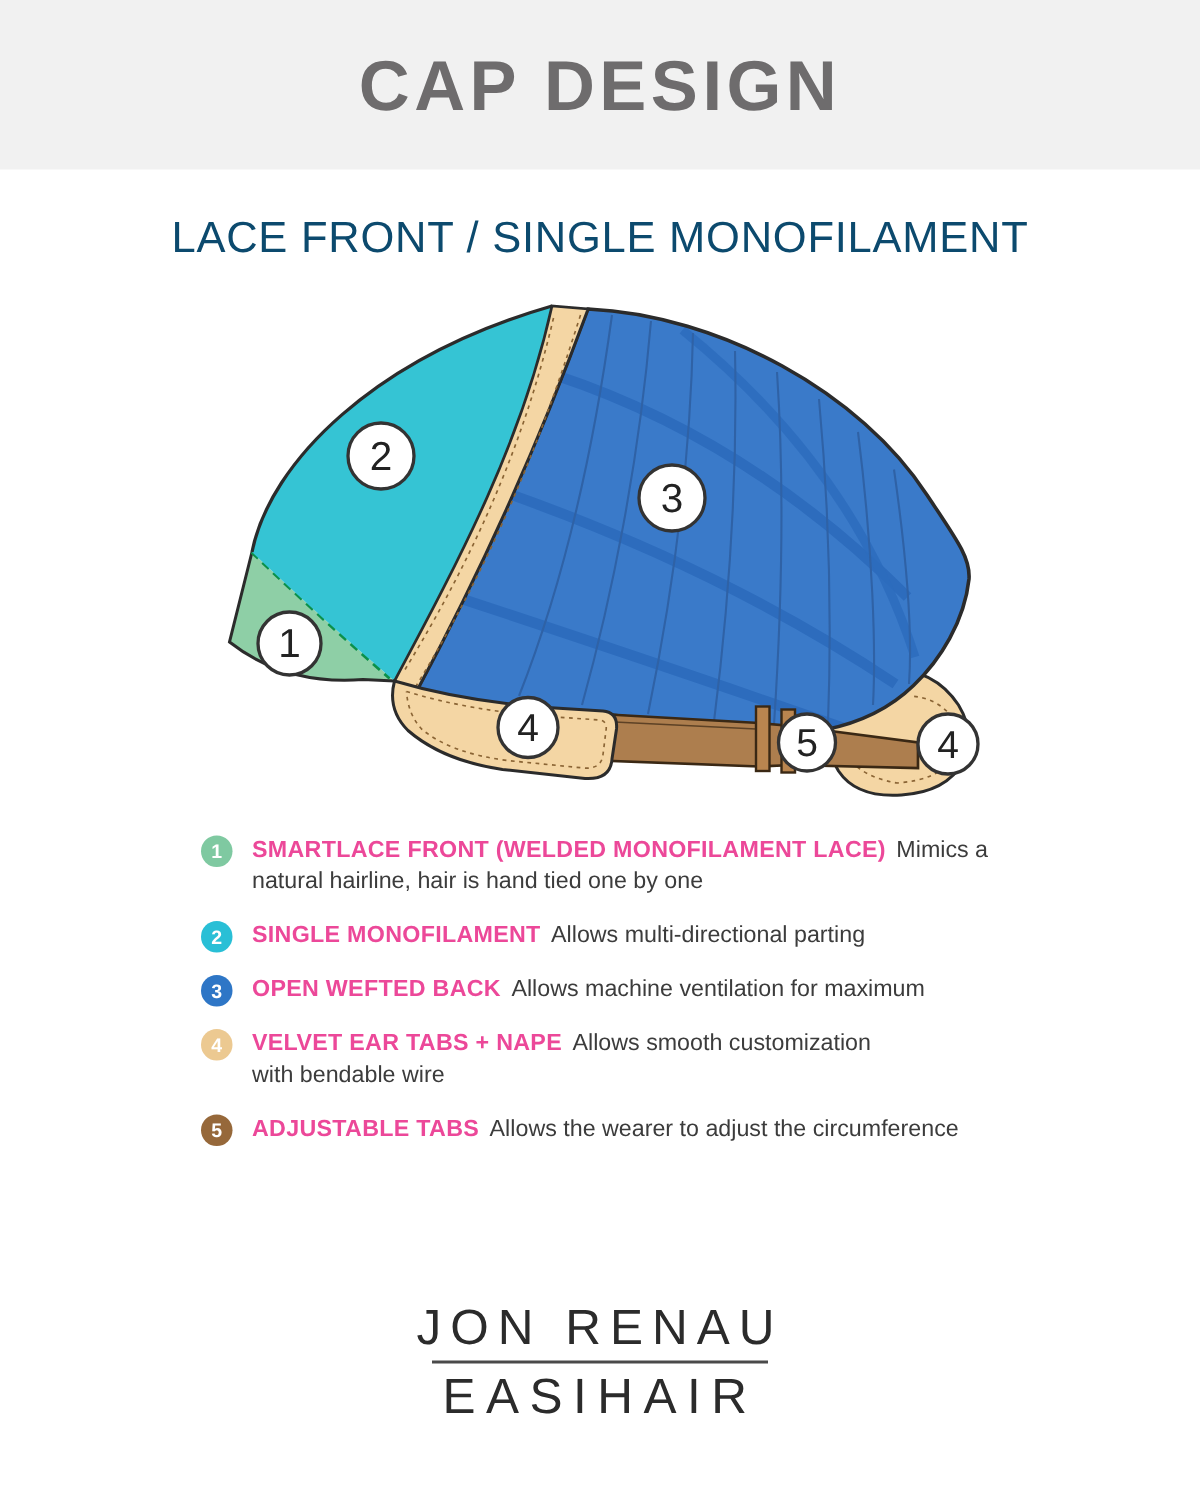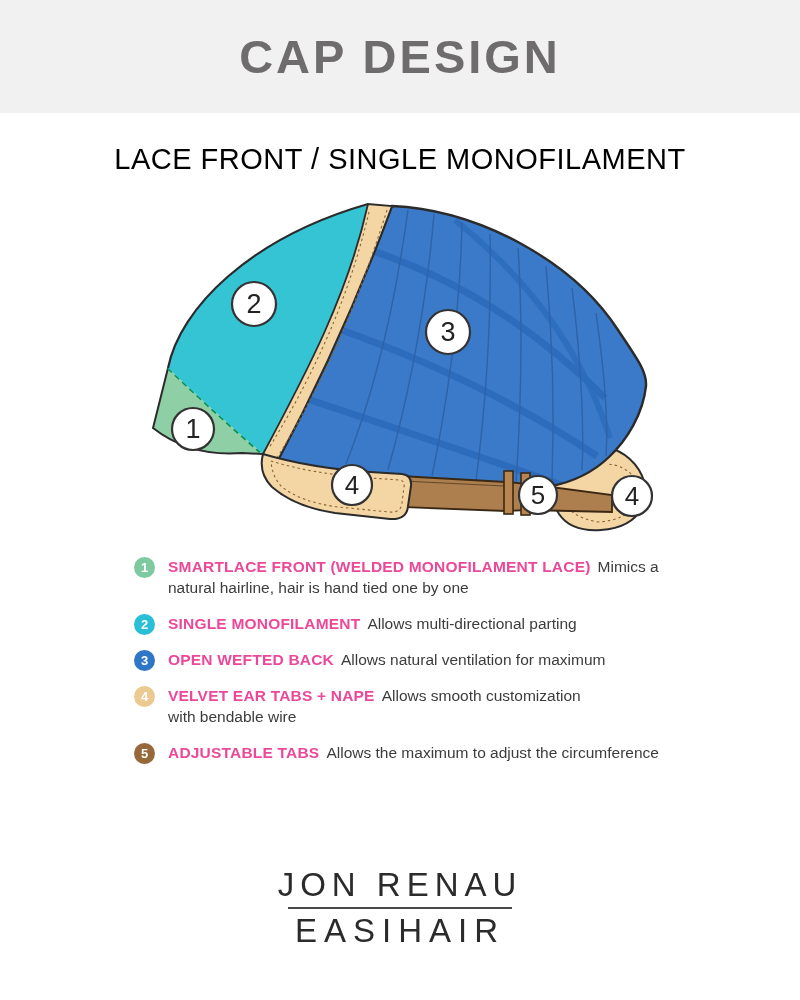--- a/index.html
+++ b/index.html
@@ -6,21 +6,21 @@
   body{font-family:"Liberation Sans", sans-serif; background:#ffffff;}
   .page{position:relative; width:800px; height:1000px; background:#ffffff; overflow:hidden;padding-left:40px;}
 
   
   .band{position:absolute; left:0; top:0; width:800px; height:113px; background:#f1f1f1;}
   .band h1{margin:0; text-align:center; line-height:113px; font-size:47px; font-weight:bold;
            color:#6e6c6d; letter-spacing:3px;}
 
   
   .subtitle{position:absolute; left:0; top:143px; width:800px; text-align:center;
-            font-size:29px; font-weight:400; color:#000000; letter-spacing:0.5px;}
+            font-size:29px; font-weight:400; color:#0c4a6e; letter-spacing:0.5px;}
 
   
   .diagram{position:absolute; left:150px; top:198px; width:530px; height:352px;}
 
   
   .legend{position:absolute; left:134px; top:556px; width:548px;}
   .legend-item{position:relative; padding-left:34px; margin-bottom:15px;
                font-size:15.5px; line-height:21px; color:#3c3c3c;}
   .lc{position:absolute; left:0; top:1px; width:21px; height:21px; border-radius:50%;
       color:#ffffff; font-weight:bold; font-size:13px; display:flex;
@@ -152,33 +152,33 @@
     <div class="legend-item">
       <span class="lc c2">
           <span>2</span>
         </span>
       <p><b>SINGLE MONOFILAMENT</b><span class="d1">Allows multi-directional parting</span></p>
     </div>
     <div class="legend-item">
       <span class="lc c3">
           <span>3</span>
         </span>
-      <p><b>OPEN WEFTED BACK</b><span class="d1">Allows natural ventilation for maximum</span></p>
+      <p><b>OPEN WEFTED BACK</b><span class="d1">Allows machine ventilation for maximum</span></p>
     </div>
     <div class="legend-item">
       <span class="lc c4">
           <span>4</span>
         </span>
       <p><b>VELVET EAR TABS + NAPE</b><span class="d1">Allows smooth customization</span><span class="d2">with bendable wire</span></p>
     </div>
     <div class="legend-item">
       <span class="lc c5">
           <span>5</span>
         </span>
-      <p><b>ADJUSTABLE TABS</b><span class="d1">Allows the maximum to adjust the circumference</span><span class="d2"></span></p>
+      <p><b>ADJUSTABLE TABS</b><span class="d1">Allows the wearer to adjust the circumference</span><span class="d2"></span></p>
     </div>
   </div>
 
   <div class="brand">
     <div class="brand-top">JON RENAU</div>
     <div class="brand-divider"></div>
     <div class="brand-bottom">EASIHAIR</div>
   </div>
 
 </div>

